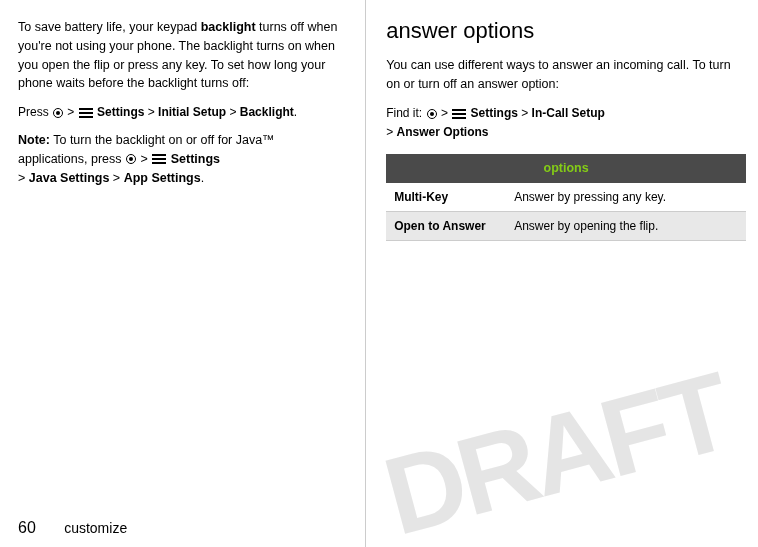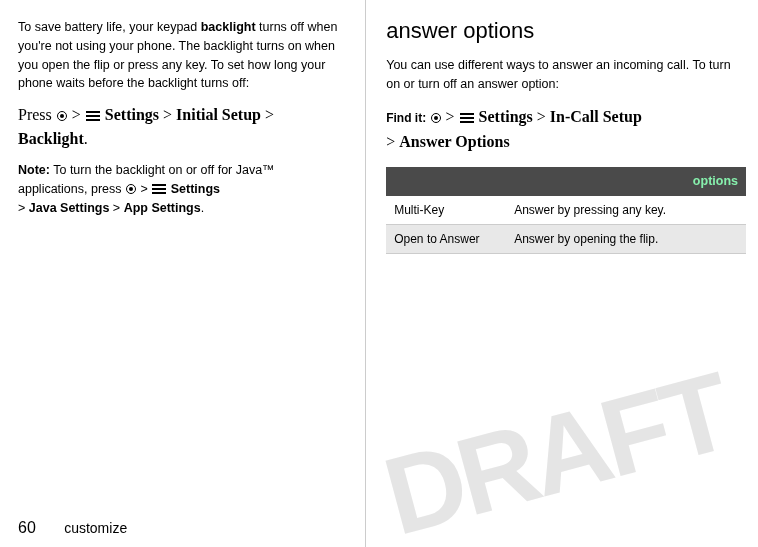--- a/index.html
+++ b/index.html
@@ -91,34 +91,34 @@
       line-height: 1.2;
     }
 
     .find-it-line {
       font-size: 12px;
       margin-bottom: 12px;
       line-height: 1.6;
     }
 
     .find-it-line .bold-label {
-      font-weight: bold;
+      font-weight: normal;
     }
 
     
     .options-table {
       width: 100%;
       border-collapse: collapse;
       margin-top: 4px;
     }
 
     .options-table thead tr th {
       background-color: #4a4a4a;
-      color: #86efac;
-      text-align: right;
+      color: #84cc16;
+      text-align: center;
       padding: 5px 8px;
       font-size: 12.5px;
       font-weight: bold;
     }
 
     .options-table tbody tr:nth-child(odd) {
       background-color: #ffffff;
     }
 
     .options-table tbody tr:nth-child(even) {
@@ -126,28 +126,28 @@
     }
 
     .options-table tbody tr td {
       padding: 5px 8px;
       font-size: 12px;
       vertical-align: top;
       border-bottom: 1px solid #ccc;
     }
 
     .options-table tbody tr td:first-child {
-      font-weight: normal;
+      font-weight: bold;
       width: 120px;
     }
 
     
     .press-seq {
-      font-family: Liberation Serif, serif;
-      font-size: 16px;
+      font-family: Liberation Sans, sans-serif;
+      font-size: 12px;
     }
 
     
     .icon-menu {
       display: inline-block;
       width: 14px;
       height: 10px;
       vertical-align: middle;
       position: relative;
       margin: 0 1px;

